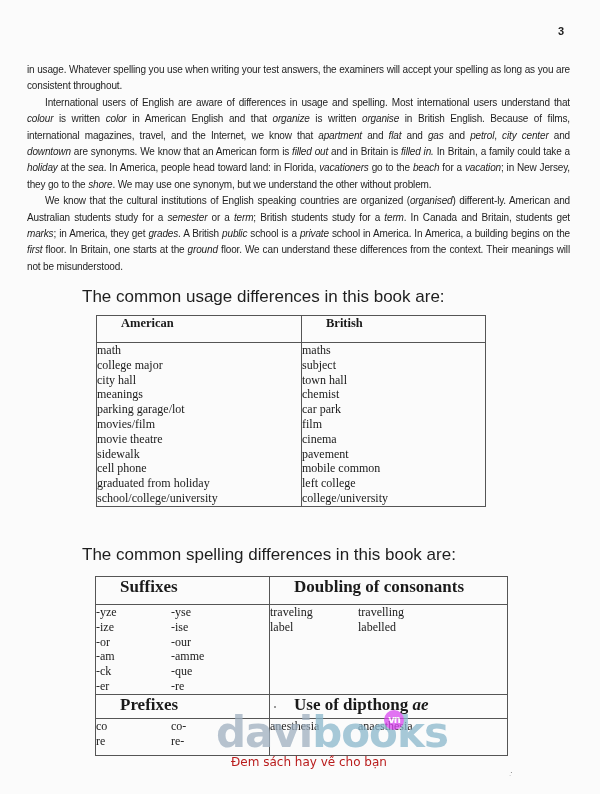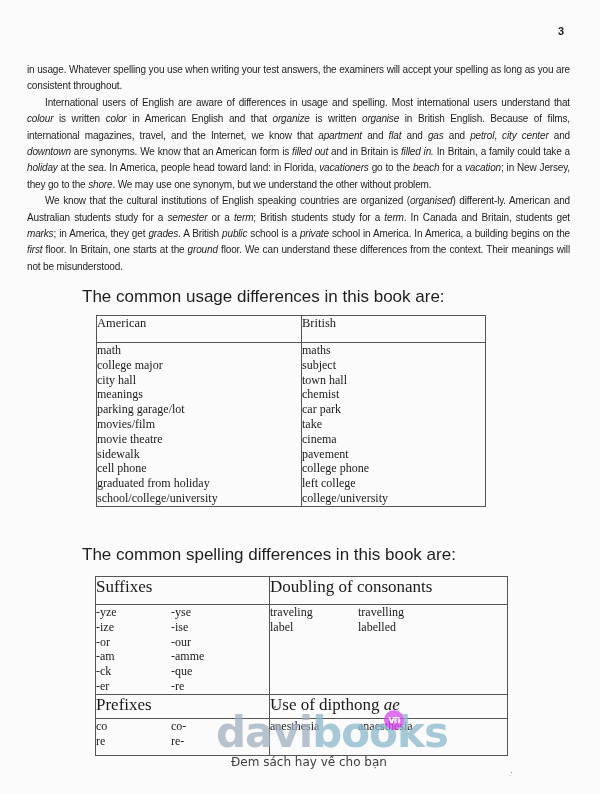--- a/index.html
+++ b/index.html
@@ -19,21 +19,21 @@
   .intro-label {
     position: absolute; left: 38px; font-size: 17px; margin-left: 44px;
   }
   table.ref {
     position: absolute; border-collapse: collapse;
     font-family: "Liberation Serif", serif; font-size: 12px; color: #1a1a1a;
   }
   table.ref td, table.ref th {
     border: 1px solid #555; vertical-align: top; text-align: left; padding: 0;
   }
-  table.ref th { font-weight: normal; }
+  table.ref th { font-weight: bold; padding-left: 24px; }
   .usage { left: 96px; top: 315px; width: 390px; }
   .usage th { height: 27px; padding: 11px 0 0 12px; box-sizing: border-box; font-size: 12.5px; }
   .usage td { padding: 3px 0 6px 12px; line-height: 14.8px; margin-left: 44px; }
   .usage .col1 { width: 205px; }
   .list-line { display: block; white-space: nowrap; }
 
   .spelling { left: 95px; top: 576px; width: 413px; }
   .spelling th { height: 28px; padding: 11px 0 0 13px; box-sizing: border-box; font-size: 17px; }
   .spelling td { padding: 4px 0 4px 13px; line-height: 14.8px; }
   .spelling .lcol { width: 174px; }
@@ -50,21 +50,21 @@
   .wm-logo {
     font-family: "DejaVu Sans", sans-serif; font-weight: bold; font-size: 42px; letter-spacing: -1px;
     color: #8ab7cc; opacity: 0.75; line-height: 42px; position: relative;
   }
   .wm-logo .dav { color: #9fb0c0; }
   .wm-vn {
     position: absolute; left: 168px; top: -2px; width: 20px; height: 20px; border-radius: 50%;
     background: #d946ef; color: #fff; font-size: 10px; line-height: 20px; text-align: center; font-weight: bold;
   }
   .wm-tag {
-    font-family: "DejaVu Sans", sans-serif; font-size: 12px; color: #404040; margin-left: 15px; margin-top: 1px;
+    font-family: "DejaVu Sans", sans-serif; font-size: 12px; color: #b91c1c; margin-left: 15px; margin-top: 1px;
   }
   .speck { position: absolute; left: 510px; top: 768px; font-size: 8px; color: #777; }
   .speck2 { position: absolute; left: 274px; top: 706px; width: 2px; height: 2px; background: #999; }
 </style>
 </head>
 <body>
 
 <div class="page-number">3</div>
 
 <div class="body-text" style="top:62px;">
@@ -94,24 +94,24 @@
           <span class="list-line">cell phone</span>
           <span class="list-line">graduated from holiday</span>
           <span class="list-line">school/college/university</span>
         </td>
     <td>
           <span class="list-line">maths</span>
           <span class="list-line">subject</span>
           <span class="list-line">town hall</span>
           <span class="list-line">chemist</span>
           <span class="list-line">car park</span>
-          <span class="list-line">take</span>
+          <span class="list-line">film</span>
           <span class="list-line">cinema</span>
           <span class="list-line">pavement</span>
-          <span class="list-line">college phone</span>
+          <span class="list-line">mobile common</span>
           <span class="list-line">left college</span>
           <span class="list-line">college/university</span>
         </td>
   </tr>
 </tbody>
   </table>
 
 <div class="intro-label" style="top:545px;">The common spelling differences in this book are:</div>
 
 <table class="ref spelling">

